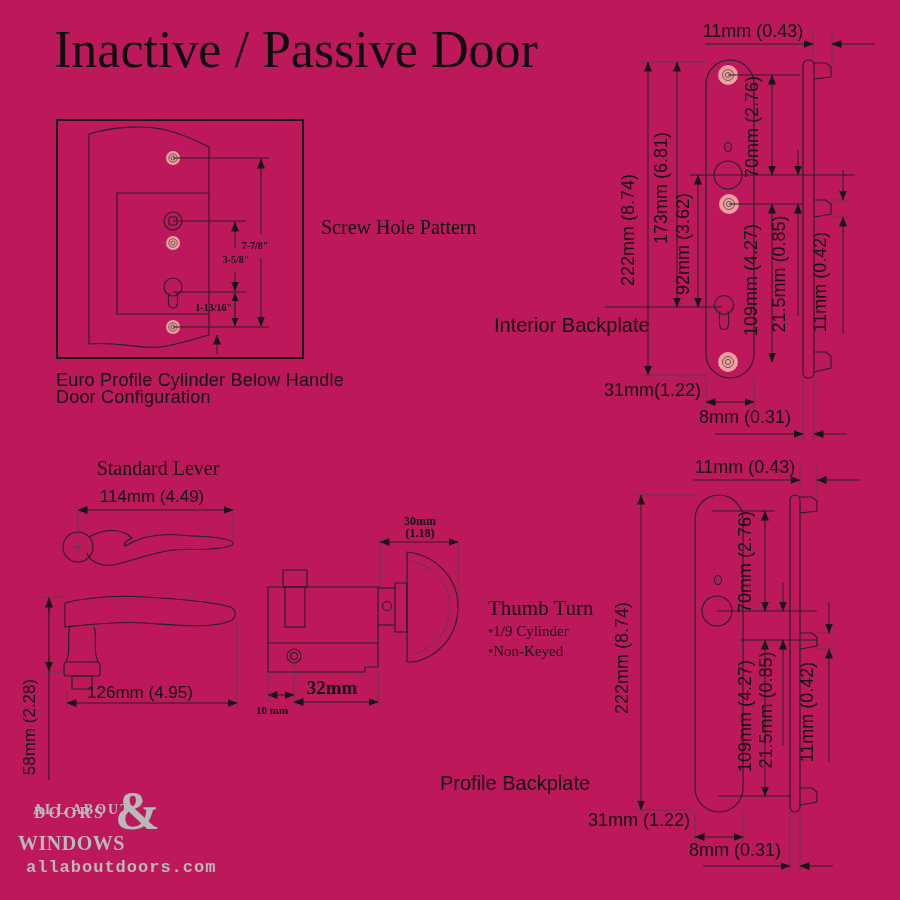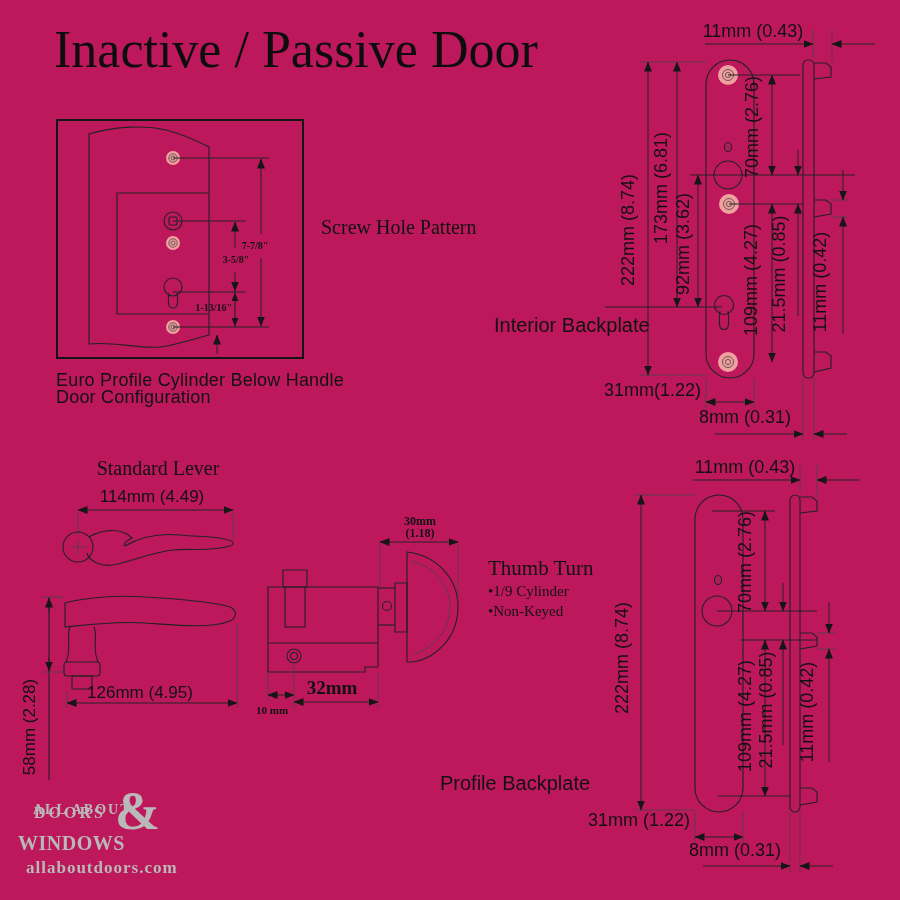--- a/index.html
+++ b/index.html
@@ -19,29 +19,29 @@
   .cyl-sm{font:bold 12px "Liberation Serif",serif;fill:#111;}
   .cyl-lg{font:bold 19px "Liberation Serif",serif;fill:#111;}
   .cyl-xs{font:bold 11px "Liberation Serif",serif;fill:#111;}
   #title{left:54px;top:20px;font:52px "Liberation Serif",serif;color:#0d0d0d;white-space:nowrap;}
   #screwbox{left:56px;top:119px;width:244px;height:236px;border:2.5px solid #141414;}
   #screwbox-label{left:321px;top:216px;font:20px "Liberation Serif",serif;white-space:nowrap;}
   #doorconfig{left:56px;top:372px;font:18px "Liberation Sans",sans-serif;line-height:16.5px;letter-spacing:.2px;white-space:nowrap;}
   #interior-label{left:494px;top:314px;font:20px "Liberation Sans",sans-serif;white-space:nowrap;}
   #exterior-label{left:440px;top:772px;font:20px "Liberation Sans",sans-serif;white-space:nowrap;}
   #thumbturn{left:488px;top:556px;}
-  #thumbturn .tt-title{font:21px "Liberation Serif",serif;}
+  #thumbturn .tt-title{font:21px "Liberation Serif",serif;margin-top:40px;}
   #thumbturn .tt-bullet{font:15px "Liberation Serif",serif;line-height:20px;}
   #logo{left:18px;top:790px;width:190px;height:100px;font-family:"Liberation Serif",serif;font-weight:bold;}
   #logo div{position:absolute;white-space:nowrap;}
   .lg1{left:15px;top:4px;font-size:14px;letter-spacing:2px;margin-top:8px;}
   .lg2{left:16px;top:14px;font-size:16px;letter-spacing:3px;}
   .lgA{left:97px;top:-10px;font-size:54px;}
   .lg3{left:0px;top:42px;font-size:20px;letter-spacing:.5px;}
-  .lg4{left:8px;top:68px;font-size:17px;letter-spacing:1px;}
+  .lg4{left:8px;top:68px;font-size:17px;letter-spacing:1px;font-family:Liberation Mono, monospace;}
 </style>
 </head>
 <body>
 
 <div id="page">
 
   <svg width="0" height="0">
     <defs>
       <marker id="ah" viewBox="0 0 10 8" refX="9.5" refY="4" markerWidth="10" markerHeight="8" orient="auto-start-reverse">
         <path d="M0,0 L10,4 L0,8 z" fill="#161616"></path>

